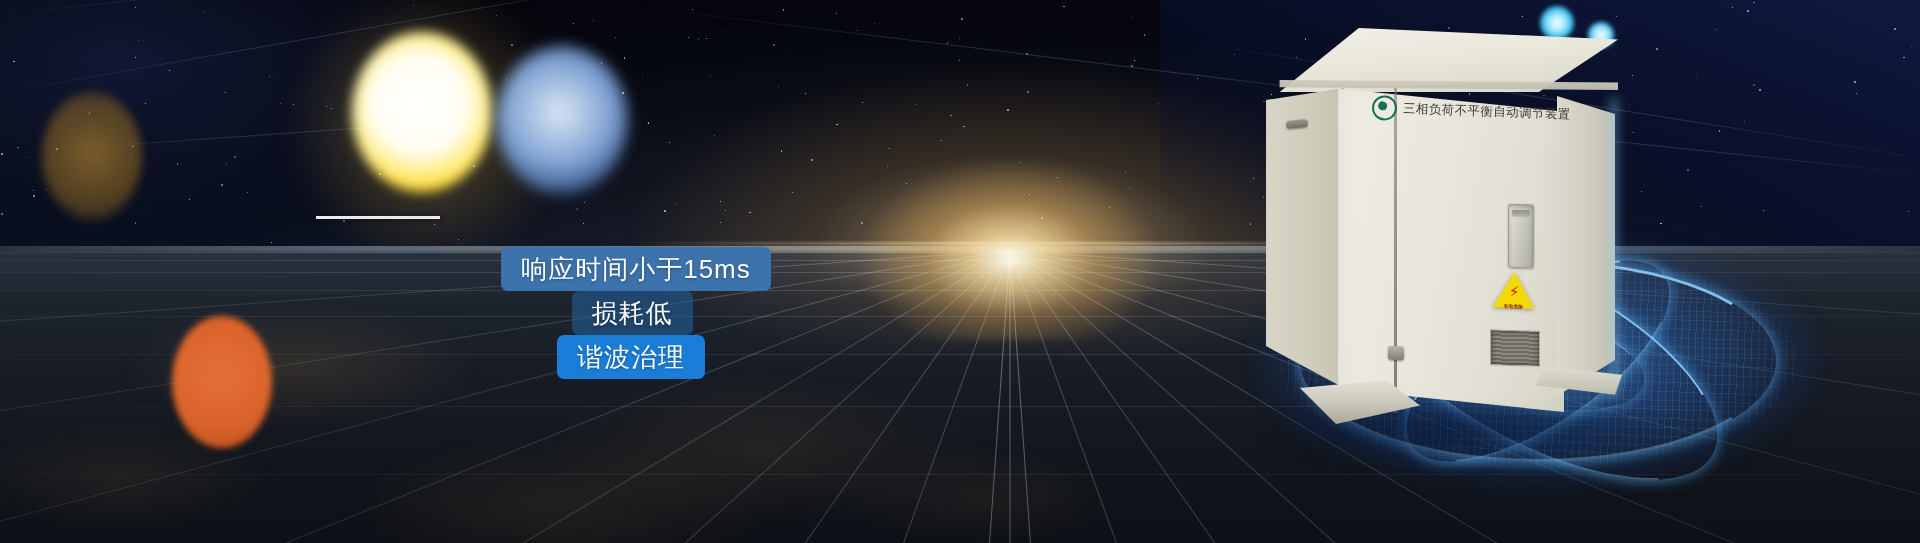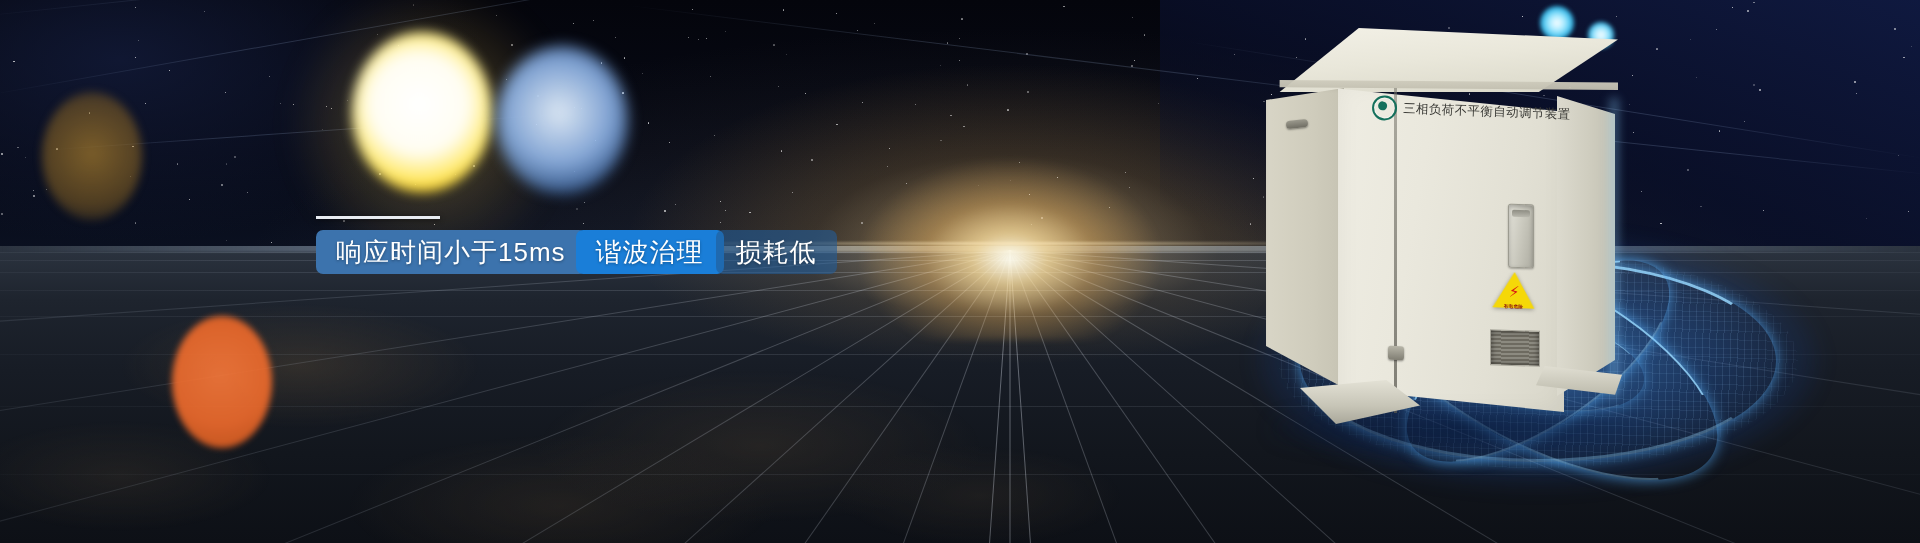--- a/index.html
+++ b/index.html
@@ -134,21 +134,21 @@
   .headline{
     font-size:58px;font-weight:bold;color:#f3f5f8;
     letter-spacing:2px;line-height:1;
     text-shadow:0 2px 10px rgba(0,0,0,.65), 0 0 26px rgba(120,150,200,.35);
     margin:0;white-spacing:nowrap;
   }
   .rule{
     width:124px;height:3px;background:#e8ecf2;margin:30px 0 0 0;
     box-shadow:0 1px 5px rgba(0,0,0,.55);
   }
-  .pills{display:flex;align-items:flex-end;margin-top:11px;}
+  .pills{display:flex;align-items:center;margin-top:28px;flex-direction:column;}
   .pill{
     height:44px;display:flex;align-items:center;justify-content:center;
     color:#ffffff;font-size:26px;letter-spacing:1px;
     border-radius:7px;padding:0 20px;white-space:nowrap;
     text-shadow:0 1px 3px rgba(0,0,0,.35);
   }
   .pill-1{background:#3c73ad;}
   .pill-2{background:#1a7ed8;margin-left:-10px;border-radius:7px;}
   .pill-3{background:rgba(36,92,150,.62);margin-left:-8px;}
 
@@ -633,18 +633,18 @@
 
     <div class="cab-vent"></div>
     <div class="cab-base-left"></div>
     <div class="cab-base-right"></div>
   </div>
 
   <div class="copy">
     <div class="rule"></div>
     <div class="pills">
       <div class="pill pill-1">响应时间小于15ms</div>
+      <div class="pill pill-3">损耗低</div>
       <div class="pill pill-2">谐波治理</div>
-      <div class="pill pill-3">损耗低</div>
     </div>
   </div>
 
 </div>
 
 </body></html>

